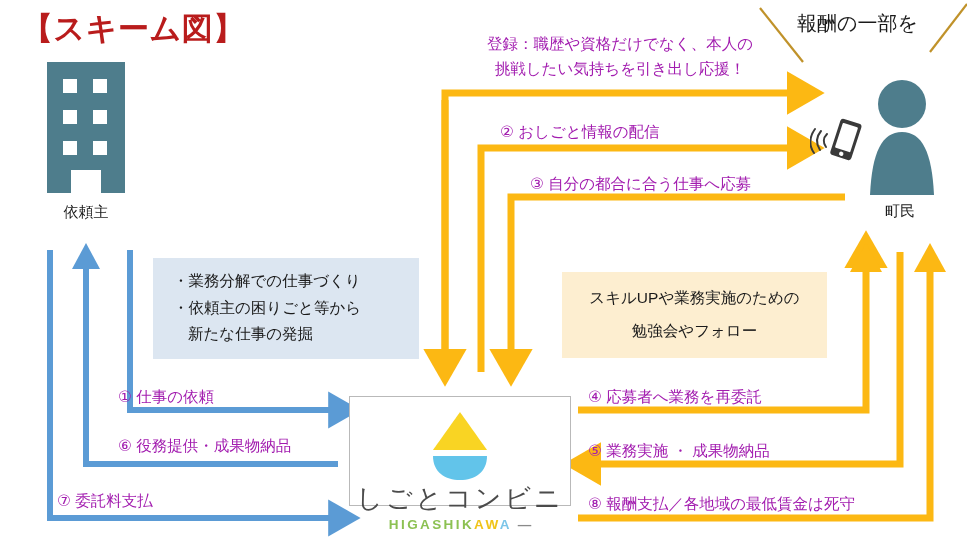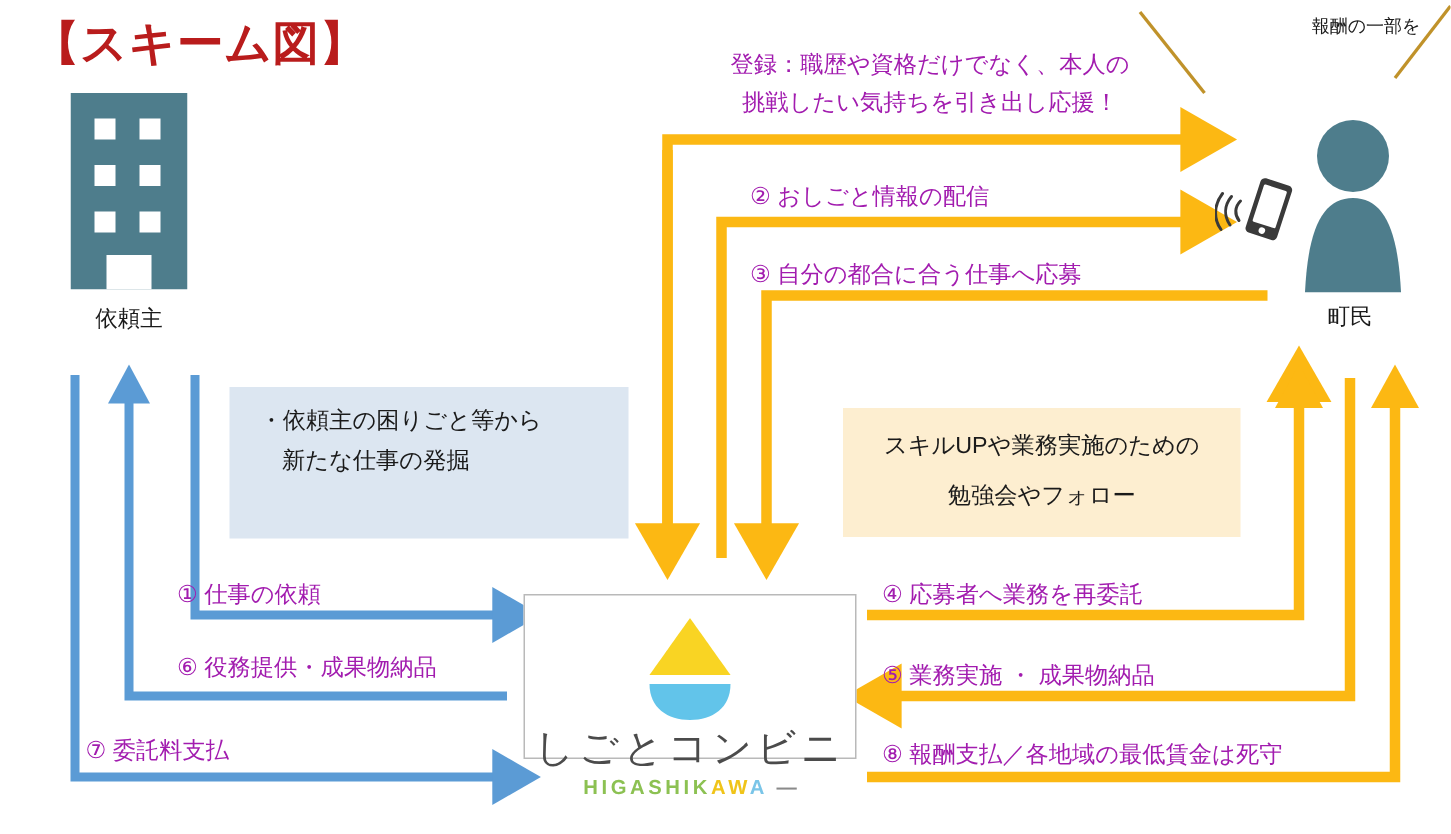--- a/index.html
+++ b/index.html
@@ -20,29 +20,29 @@
   
   #building{left:47px;top:62px;width:78px;height:131px;}
 
   
   #person{left:862px;top:80px;width:80px;height:115px;}
 
   
   #phone{left:810px;top:112px;width:56px;height:56px;}
 
   
-  #callout-text{left:797px;top:8px;width:150px;text-align:right;font-size:12px;
+  #callout-text{left:797px;top:8px;width:150px;text-align:left;font-size:20px;
                 line-height:1.55;white-space:nowrap;}
 
   
   .alabel{font-size:15.5px;color:#a21caf;white-space:nowrap;line-height:1.5;}
 
   #lbl-reg{left:440px;top:31px;width:360px;text-align:center;line-height:1.62;}
   #lbl-2{left:500px;top:120px;}
-  #lbl-3{left:500px;top:172px;}
+  #lbl-3{left:530px;top:172px;}
   #lbl-1{left:118px;top:385px;}
   #lbl-6{left:118px;top:434px;}
   #lbl-7{left:57px;top:489px;}
   #lbl-4{left:588px;top:385px;}
   #lbl-5{left:588px;top:439px;}
   #lbl-8{left:588px;top:492px;}
 
   
   .infobox{font-size:15.5px;line-height:1.72;}
   #box-blue{left:153px;top:258px;width:266px;height:101px;background:#dce6f1;
@@ -164,20 +164,21 @@
 <div class="abs alabel" id="lbl-2">② おしごと情報の配信</div>
 <div class="abs alabel" id="lbl-3">③ 自分の都合に合う仕事へ応募</div>
 <div class="abs alabel" id="lbl-1">① 仕事の依頼</div>
 <div class="abs alabel" id="lbl-6">⑥ 役務提供・成果物納品</div>
 <div class="abs alabel" id="lbl-7">⑦ 委託料支払</div>
 <div class="abs alabel" id="lbl-4">④ 応募者へ業務を再委託</div>
 <div class="abs alabel" id="lbl-5">⑤ 業務実施 ・ 成果物納品</div>
 <div class="abs alabel" id="lbl-8">⑧ 報酬支払／各地域の最低賃金は死守</div>
 
 <div class="abs infobox" id="box-blue">
+  <div>・業務分解での仕事づくり</div>
   <div>・依頼主の困りごと等から</div>
   <div class="ind">新たな仕事の発掘</div>
 </div>
 
 <div class="abs infobox" id="box-yellow">
   <div>スキルUPや業務実施のための</div>
   <div>勉強会やフォロー</div>
 </div>
 
 <div class="abs" id="logo-card">

